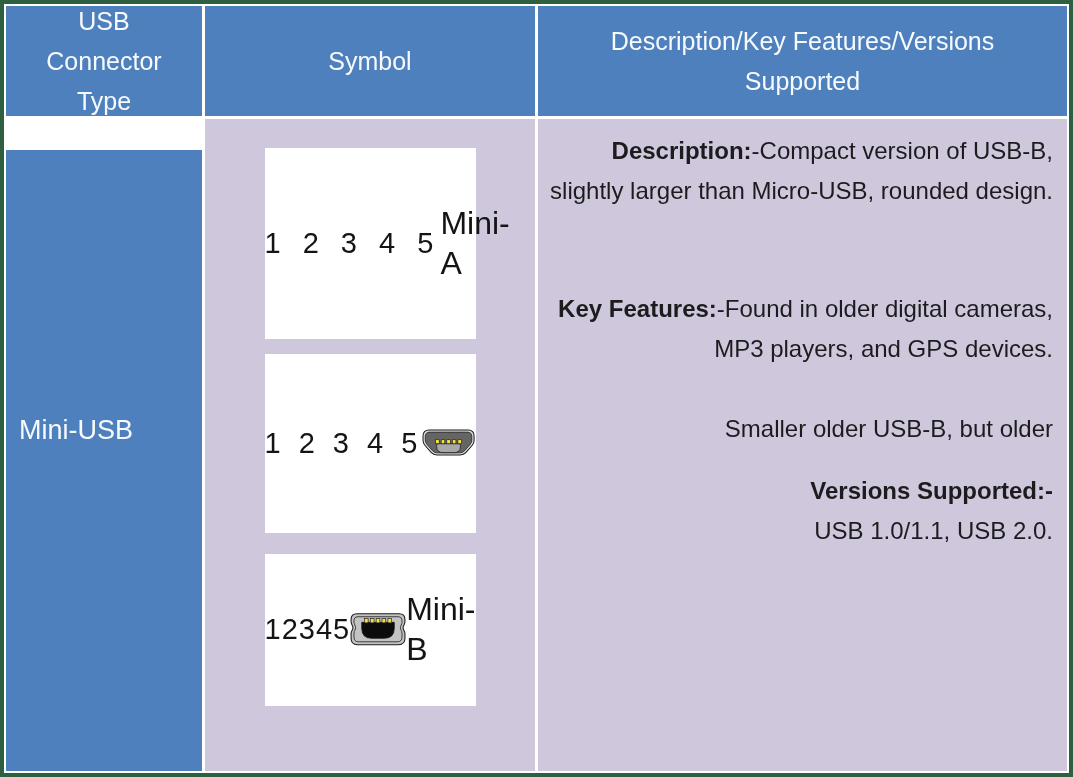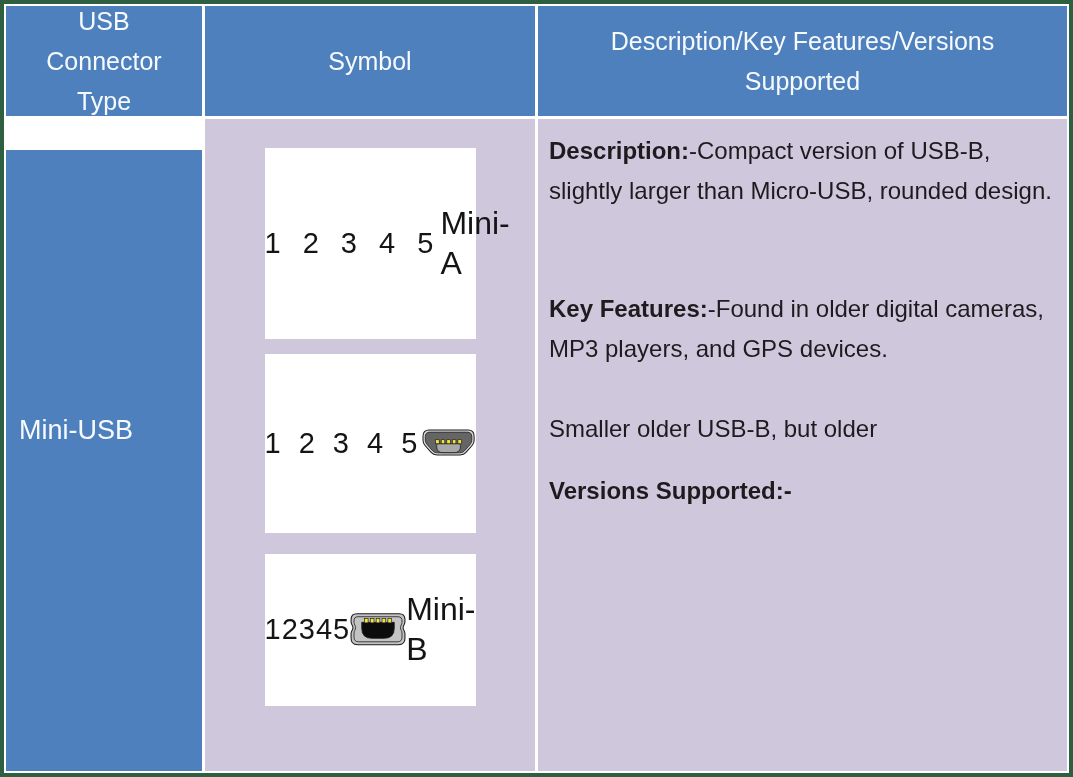--- a/index.html
+++ b/index.html
@@ -71,20 +71,21 @@
     color: #141414;
     font-size: 32px;
     line-height: 40px;
   }
   
   .desc-cell {
     padding: 12px 14px 0 11px;
     color: #1d1b1e;
     font-size: 24px;
     line-height: 40px;
+    text-align: right;
   }
   .desc-cell p { margin: 0; }
   .desc-cell p b { font-weight: bold; }
   .desc-cell .p2 { margin-top: 78px; }
   .desc-cell .p3 { margin-top: 40px; }
   .desc-cell .p4 { margin-top: 22px; }
 </style>
 </head>
 <body>
 
@@ -157,16 +158,17 @@
         <div class="symbol-label">Mini-B</div>
       </div>
 
     </div>
 
     <div class="cell lav desc-cell">
       <p class="p1"><b>Description:</b><span>-Compact version of USB-B, slightly larger than Micro-USB, rounded design.</span></p>
       <p class="p2"><b>Key Features:</b><span>-Found in older digital cameras, MP3 players, and GPS devices.</span></p>
       <p class="p3"><span>Smaller older USB-B, but older</span></p>
       <p class="p4"><b>Versions Supported:-</b></p>
+      <p class="p5"><span>USB 1.0/1.1, USB 2.0.</span></p>
     </div>
 
   </div>
 </div>
 
 </body></html>

